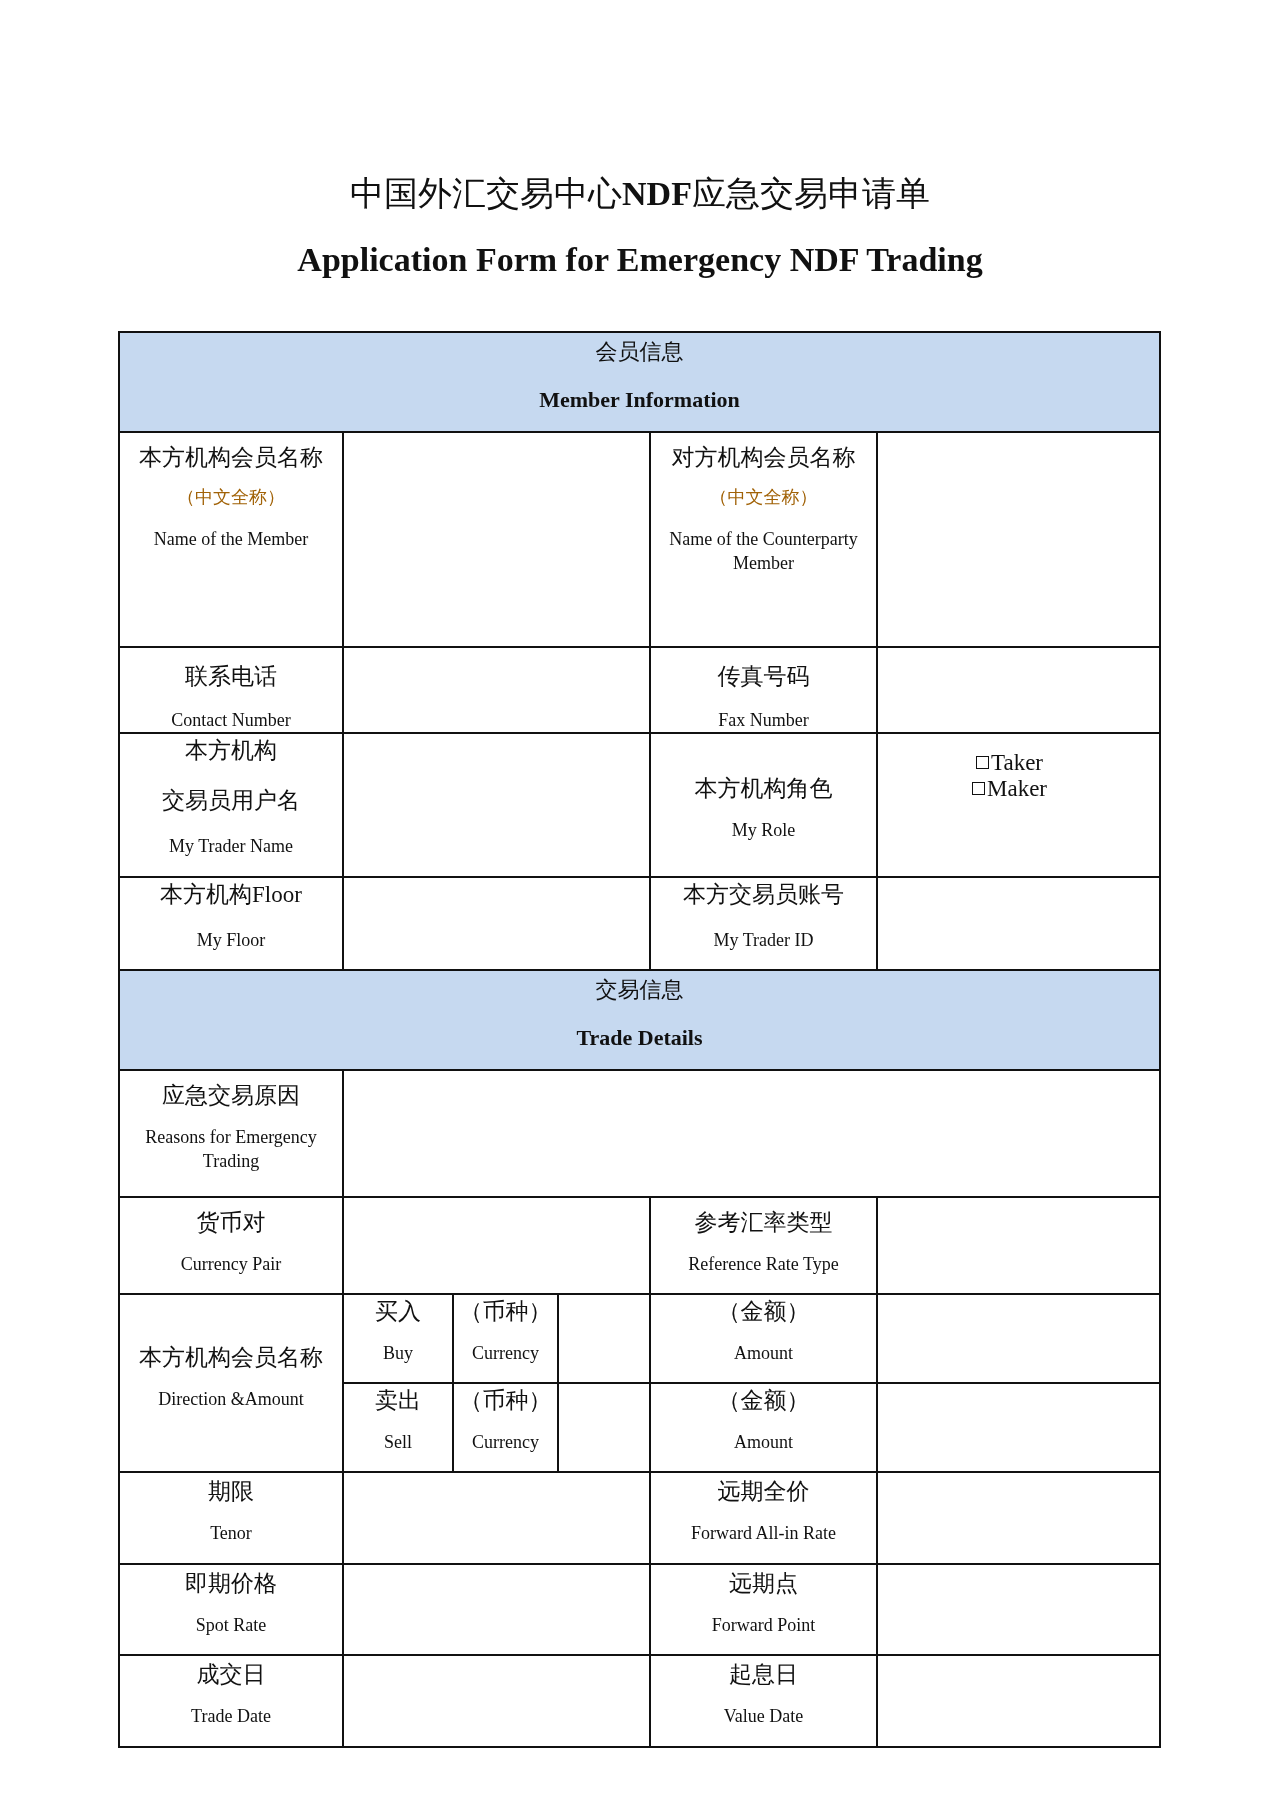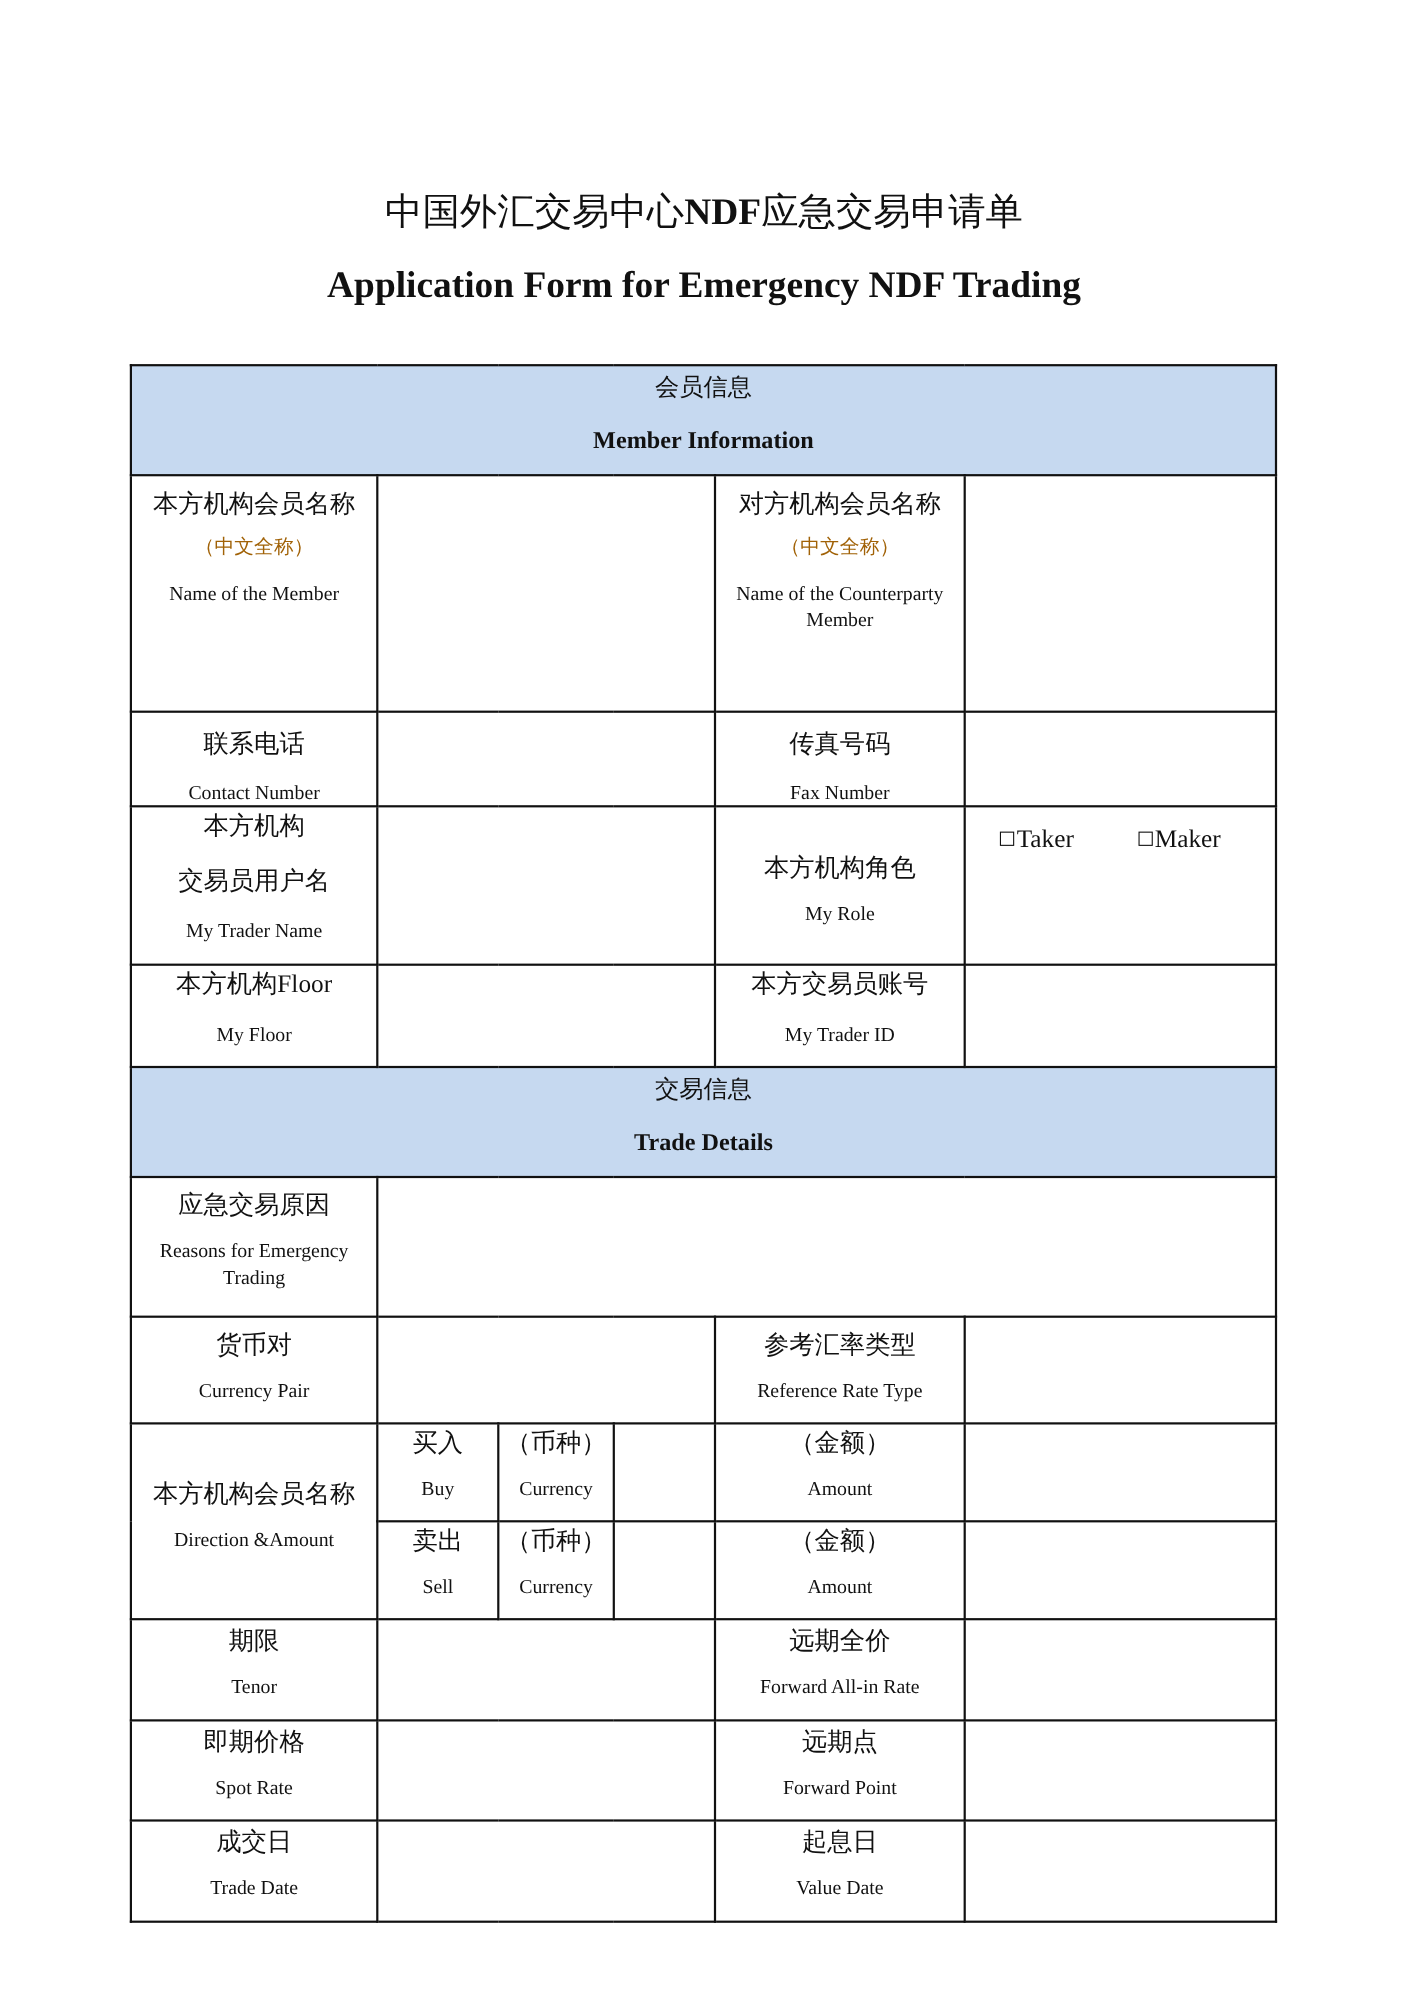--- a/index.html
+++ b/index.html
@@ -9,21 +9,21 @@
   .title-en { position: absolute; top: 238px; left: 0; width: 1280px; text-align: center; font-size: 34px; line-height: 44px; font-weight: bold; }
 
   table.form { position: absolute; left: 118px; top: 321px; width: 1041px; border-collapse: collapse; table-layout: fixed; margin-top: 10px; }
   table.form td { border: 2.5px solid #111; padding: 0; vertical-align: top; text-align: center; }
   td.section { background: #c6d9f0; }
   .sec-cn { font-size: 22px; line-height: 26px; padding-top: 6px; }
   .sec-en { font-size: 22px; font-weight: bold; line-height: 26px; margin-top: 22px; }
   .cn { font-size: 23px; line-height: 30px; }
   .cn-sm { font-size: 18px; line-height: 24px; color: #a16207; }
   .en { font-size: 18px; line-height: 24px; }
-  .checks { font-size: 23px; padding-top: 16px; display: flex; justify-content: space-around; padding-left: 2px; padding-right: 20px; }
+  .checks { font-size: 23px; padding-top: 16px; display: flex; justify-content: space-around; padding-left: 2px; padding-right: 20px; flex-direction: column; }
   .checkbox-box { display: inline-block; width: 11px; height: 11px; border: 1px solid #111; margin-right: 2px; vertical-align: 1px; }
 </style>
 </head>
 <body>
 
 <div class="title-cn"><span>中国外汇交易中心</span><b>NDF</b><span>应急交易申请单</span></div>
 <div class="title-en">Application Form for Emergency NDF Trading</div>
 
 <table class="form">
   <colgroup>

